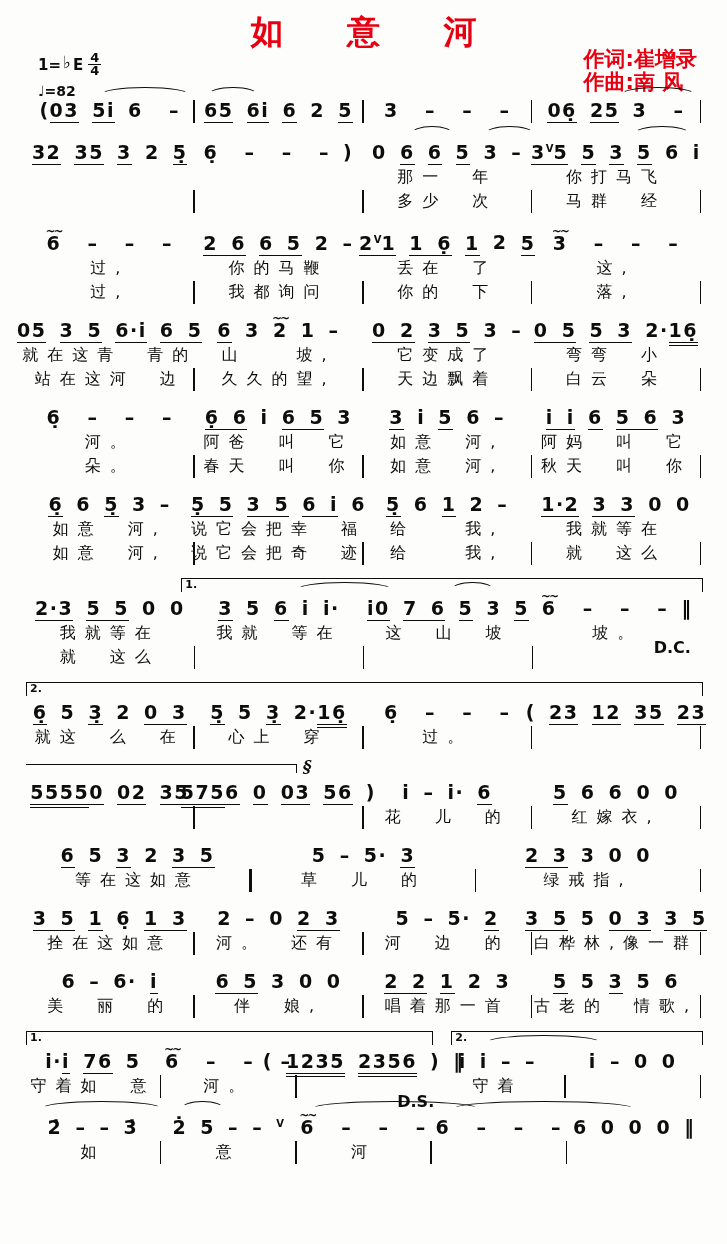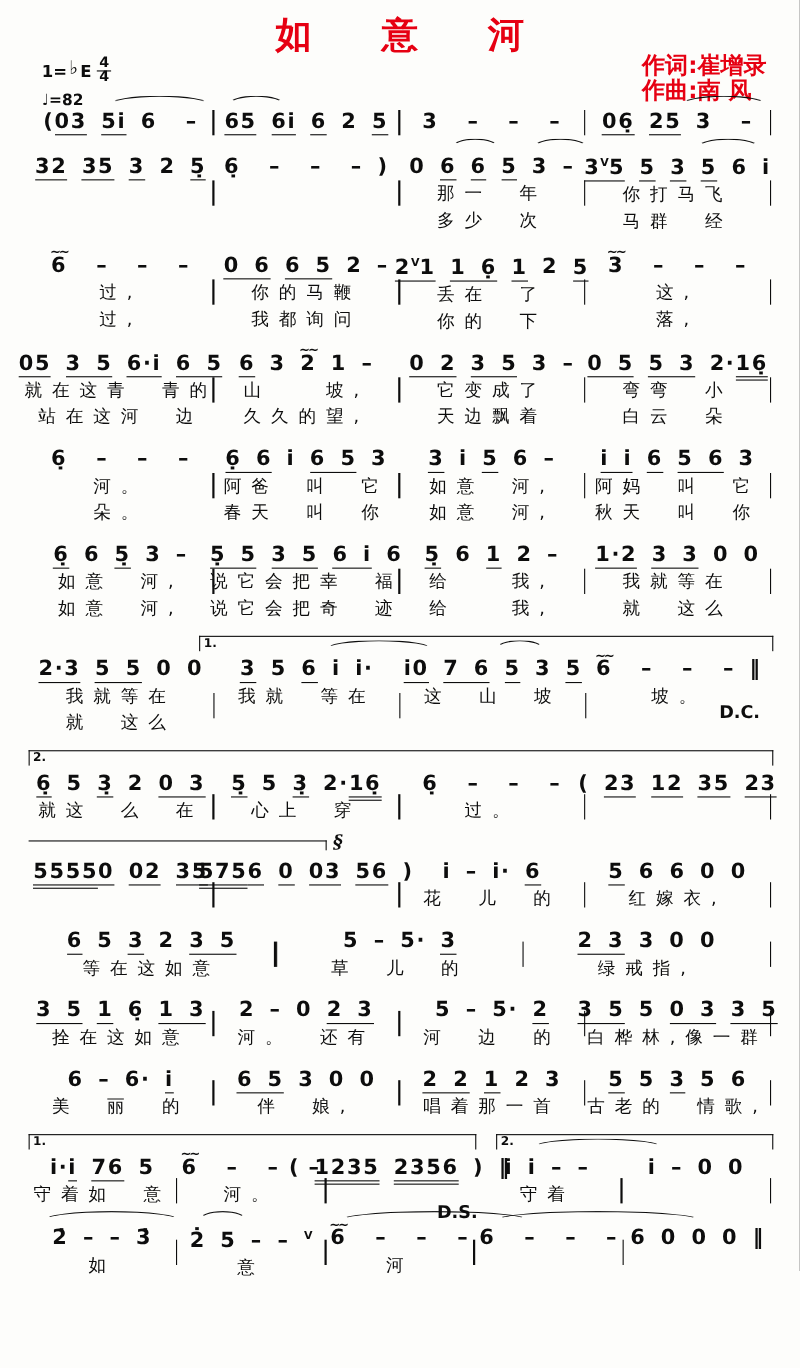--- a/index.html
+++ b/index.html
@@ -12,21 +12,21 @@
   .keyblock{position:absolute;top:52px;left:38px;font-size:15px;font-weight:700;}
   .keyline{display:flex;align-items:center;gap:2px;}
   .flat{font-size:17px;position:relative;top:-3px;}
   .frac{display:inline-flex;flex-direction:column;align-items:center;font-size:13px;line-height:12px;margin-left:3px;}
   .frac .den{border-top:1px solid #0d0d0d;padding:0 2px;}
   .tempo{margin-top:6px;font-size:14px;font-weight:700;}
   
   .score{position:relative;padding:0 26px;margin-top:42px;}
   .system{position:relative;margin-bottom:13px;}
   .system.padded{padding-top:17px;}
-  .mrow{display:flex;align-items:center;}
+  .mrow{display:flex;align-items:flex-end;}
   .measure{flex:1 1 0;display:flex;flex-direction:column;align-items:center;min-width:0;}
   .notes{white-space:pre;font-weight:700;font-size:19px;letter-spacing:1.5px;word-spacing:5px;line-height:26px;}
   .lyr{white-space:pre;font-size:16px;line-height:24px;letter-spacing:9px;min-height:24px;}
   .bar{width:1.4px;background:#0d0d0d;height:23px;margin-top:2px;flex:0 0 auto;}
   .u1{border-bottom:1.6px solid #0d0d0d;padding-bottom:1px;}
   .u2{border-bottom:4px double #0d0d0d;padding-bottom:1px;}
   .tr{position:relative;}
   .trg{position:absolute;top:-14px;left:-1px;font-size:12px;font-style:normal;letter-spacing:-2px;}
   sup.br{font-size:10px;font-weight:700;vertical-align:super;letter-spacing:0;}
   .volta{position:absolute;top:0;height:13px;border-top:1.6px solid #0d0d0d;border-left:1.6px solid #0d0d0d;border-right:1.6px solid #0d0d0d;}
@@ -121,21 +121,21 @@
 
   <div class="system">
     <div class="mrow">
   <div class="measure">
     <div class="notes"><span class="tr"><em class="trg">~~</em>6</span>  –  –  –</div>
   <div class="lyr">过,</div>
             <div class="lyr">过,</div>
           </div>
 <div class="bar"></div>
   <div class="measure">
-    <div class="notes"><span class="u1">0 6</span> <span class="u1">6 5</span> 2 –</div>
+    <div class="notes"><span class="u1">2 6</span> <span class="u1">6 5</span> 2 –</div>
   <div class="lyr">你的马鞭</div>
             <div class="lyr">我都询问</div>
           </div>
 <div class="bar"></div>
   <div class="measure">
     <div class="notes"><span class="u1">2<sup class="br">V</sup>1</span> <span class="u1">1 6̣</span> <span class="u1">1</span> 2 <span class="u1">5</span></div>
   <div class="lyr">丢在　了</div>
             <div class="lyr">你的　下</div>
           </div>
 <div class="bar"></div>

